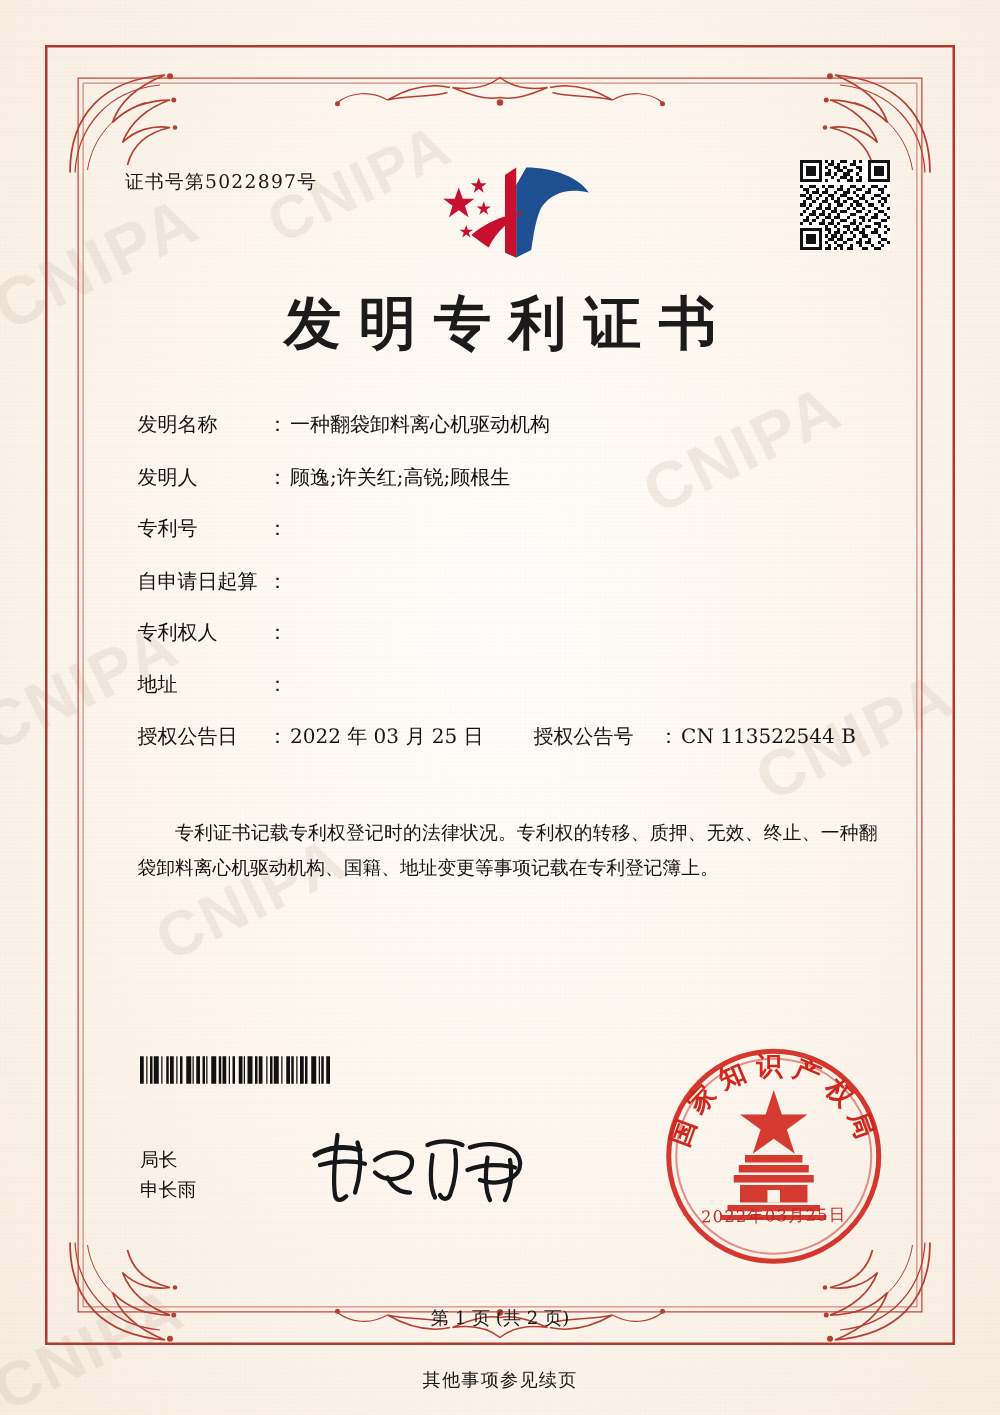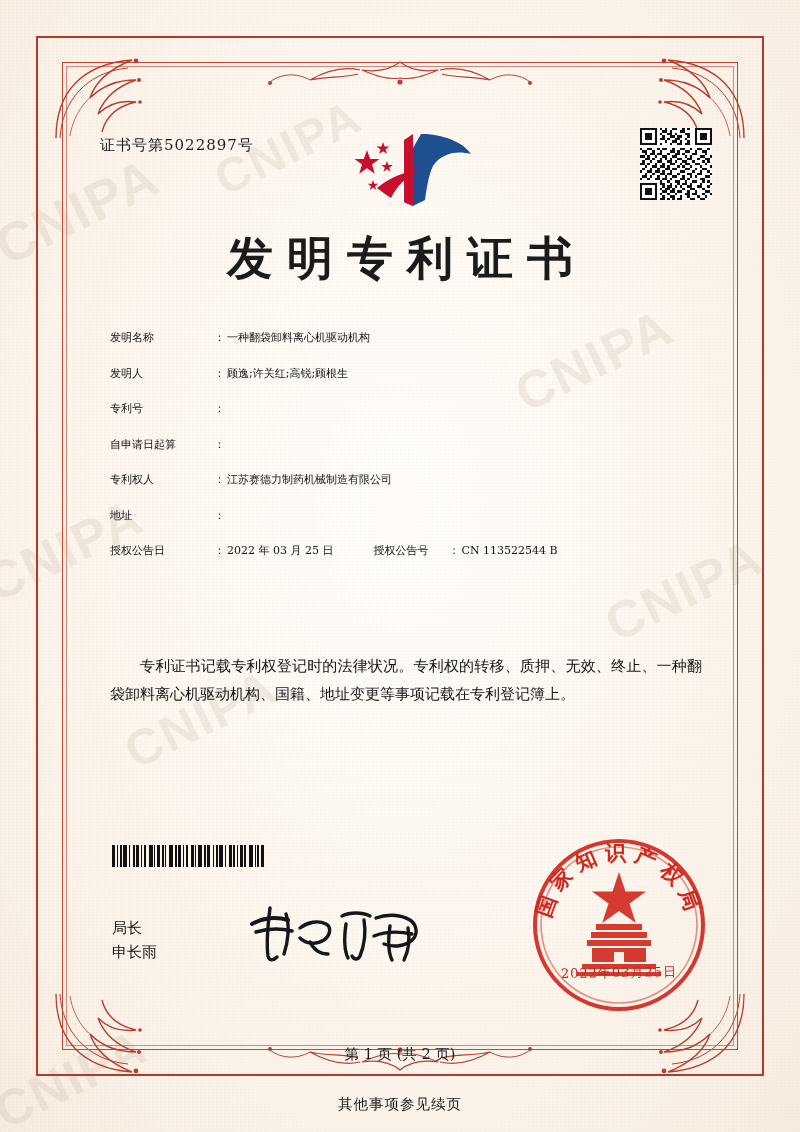--- a/index.html
+++ b/index.html
@@ -139,21 +139,21 @@
     color: #1b1b1b;
     font-family: "DejaVu Serif", "Liberation Serif", serif;
   }
 
   
   .fields {
     position: absolute;
     left: 110px;
     top: 330px;
     width: 600px;
-    font-size: 11px;
+    font-size: 16px;
     color: #141414;
   }
   .field-row {
     display: flex;
     align-items: baseline;
     margin-bottom: 20.5px;
     white-space: nowrap;
   }
   .field-label {
     width: 104px;
@@ -609,21 +609,20 @@
       <span class="field-label spread">专利号</span>
       <span class="field-colon">：</span>
     </div>
     <div class="field-row">
       <span class="field-label">自申请日起算</span>
       <span class="field-colon">：</span>
     </div>
     <div class="field-row">
       <span class="field-label spread">专利权人</span>
       <span class="field-colon">：</span>
-      <span class="field-value">江苏赛德力制药机械制造有限公司</span>
     </div>
     <div class="field-row">
       <span class="field-label spread">地址</span>
       <span class="field-colon">：</span>
     </div>
     <div class="field-row dual">
       <span class="field-label">授权公告日</span>
       <span class="field-colon">：</span>
       <span class="field-value">2022 年 03 月 25 日</span>
       <span class="sub-label">授权公告号</span>

